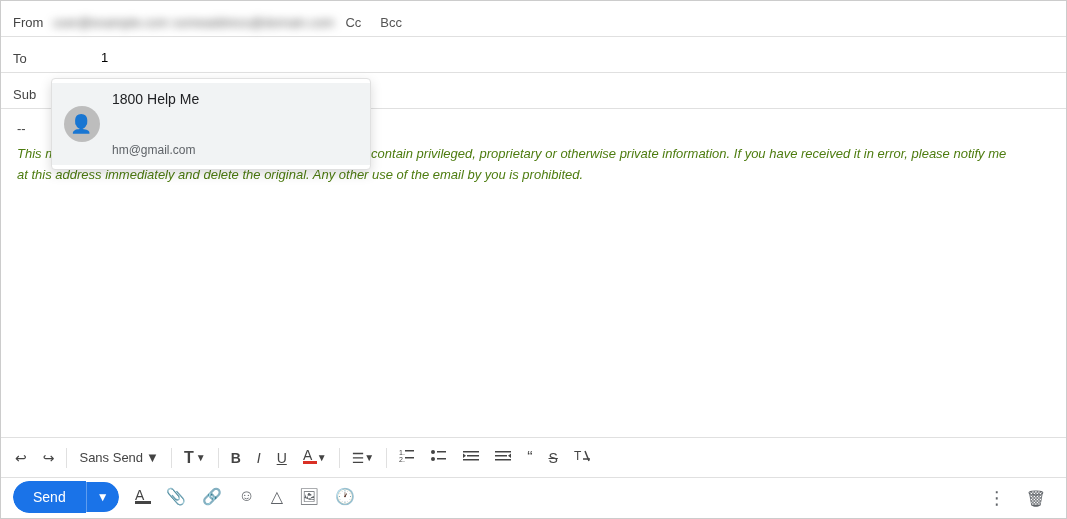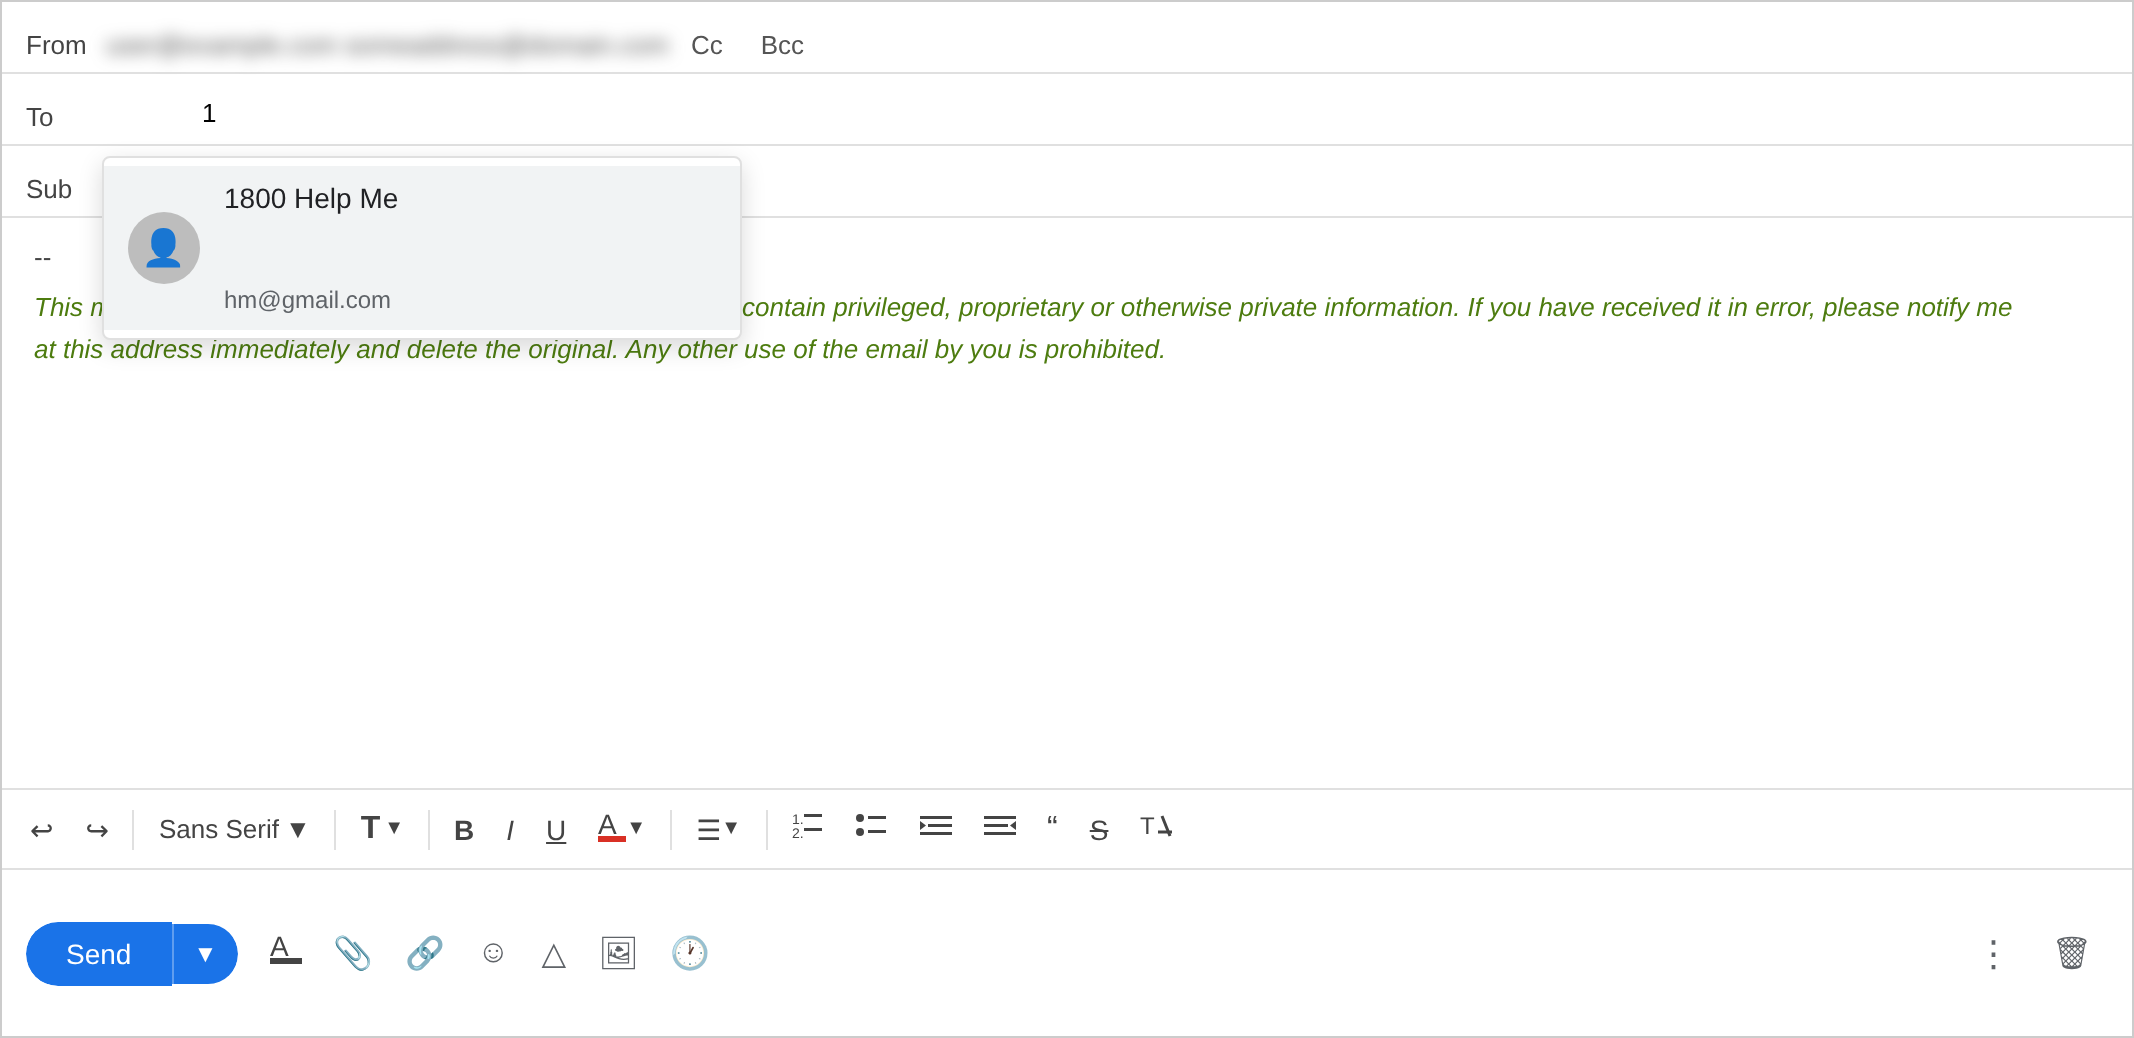--- a/index.html
+++ b/index.html
@@ -191,22 +191,22 @@
     .toolbar-divider {
       width: 1px;
       height: 20px;
       background: #e0e0e0;
       margin: 0 2px;
     }
 
     
     .bottom-bar {
       display: flex;
-      align-items: center;
-      padding: 24px 12px;
+      align-items: flex-start;
+      padding: 3px 12px;
       background: #fff;
       border-top: 1px solid #e0e0e0;
     }
     .send-btn-wrap {
       display: flex;
       align-items: center;
       border-radius: 20px;
       overflow: hidden;
     }
     .send-btn {
@@ -294,21 +294,21 @@
   <button class="toolbar-btn" title="Undo">
     <span>↩</span>
   </button>
   <button class="toolbar-btn" title="Redo">
     <span>↪</span>
   </button>
 
   <div class="toolbar-divider"></div>
 
   <button class="font-family-btn">
-    <span>Sans Serif</span>
+    <span>Sans Send</span>
     <span>▼</span>
   </button>
 
   <div class="toolbar-divider"></div>
 
   <button class="font-size-btn">
     <span style="font-size:16px;font-weight:bold;">T</span>
     <span style="font-size:10px;">▼</span>
   </button>
 

